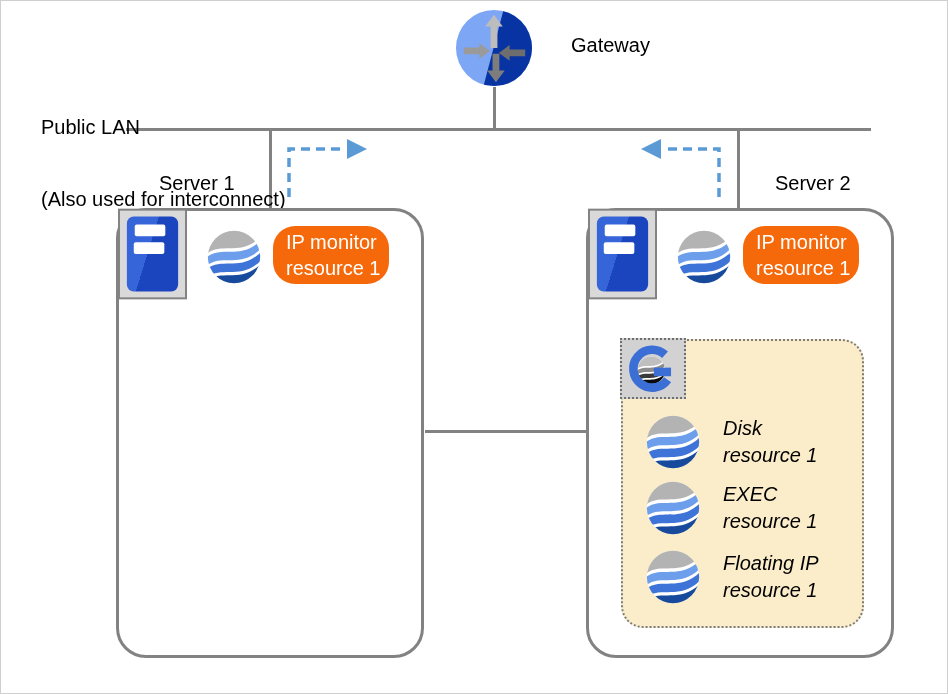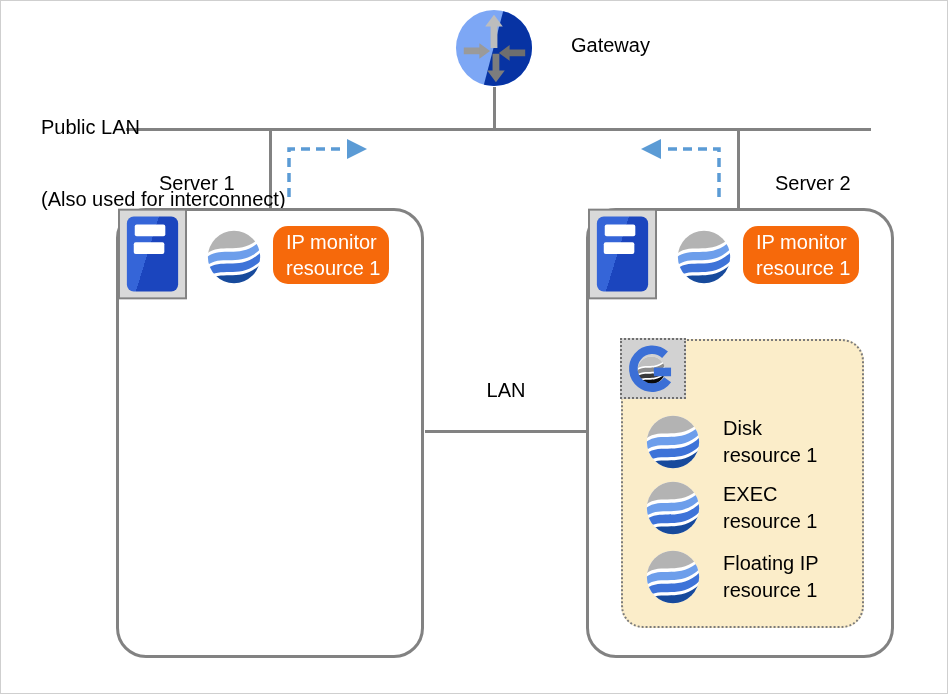--- a/index.html
+++ b/index.html
@@ -19,21 +19,21 @@
     position:absolute;
     width:302px;height:444px;
     background:#fff;
     border:3px solid #828282;
     border-radius:30px;
   }
   .badge{
     position:absolute;
     width:116px;height:58px;
     background:#F6690B;
-    border-radius:15px;
+    border-radius:22px;
     color:#fff;
     font-size:20px;line-height:26px;
     padding:3px 0 0 13px;
     box-sizing:border-box;
   }
   .group-box{
     position:absolute;
     left:620px;top:338px;
     width:239px;height:285px;
     background:#FBEDC9;
@@ -46,20 +46,21 @@
     width:66px;height:61px;
     background:#D2D2D2;
     border:2px dotted #6f6f6f;
     box-sizing:border-box;
   }
   .res-row{
     position:absolute;
     left:645px;
     display:flex;align-items:center;gap:23px;
     height:54px;
+    font-style:italic;
   }
   .res-row .txt{font-size:20px;line-height:27px;}
   .srv-icon{position:absolute;width:69px;height:92px;}
   .wave{width:54px;height:54px;display:block;}
   svg{display:block;}
 </style>
 </head>
 <body>
 
 <div class="canvas">
@@ -210,16 +211,15 @@
     <svg class="wave" viewBox="0 0 64 64">
         <use href="#wave-icon"></use>
       </svg>
     <div class="txt">
       <div>Floating IP</div>
       <div>resource 1</div>
     </div>
   </div>
 
   <div class="lbl lbl-center" style="left:424px;top:377px;width:162px;line-height:25px;">
-    <div>LAN</div>
   </div>
 
 </div>
 
 </body></html>

